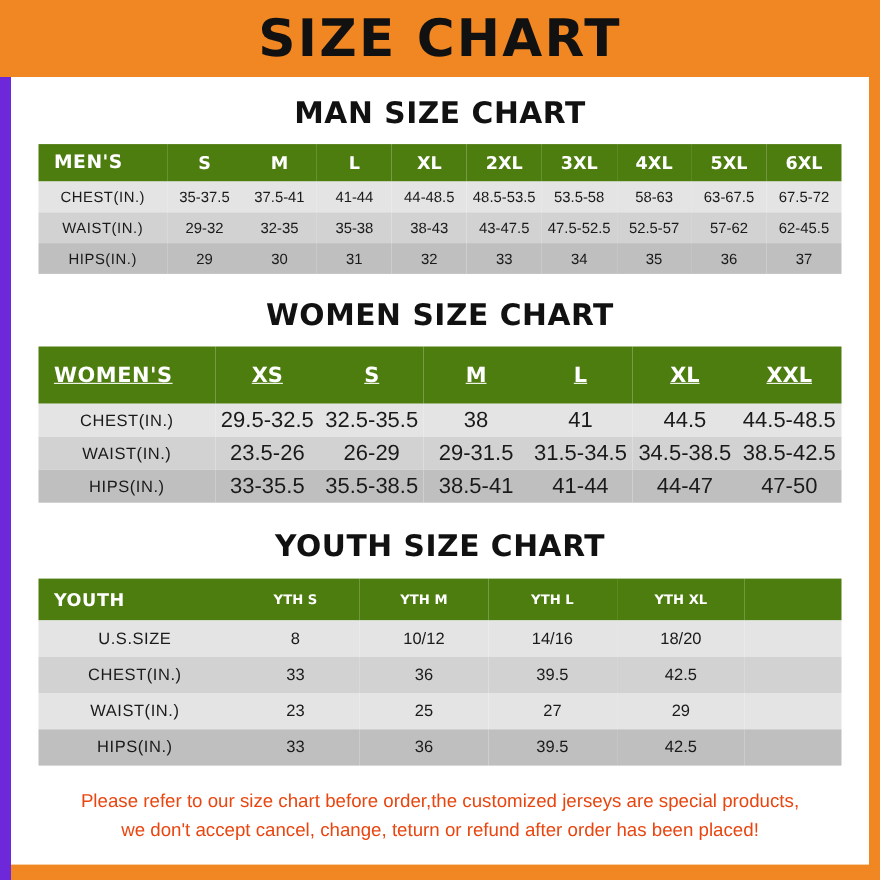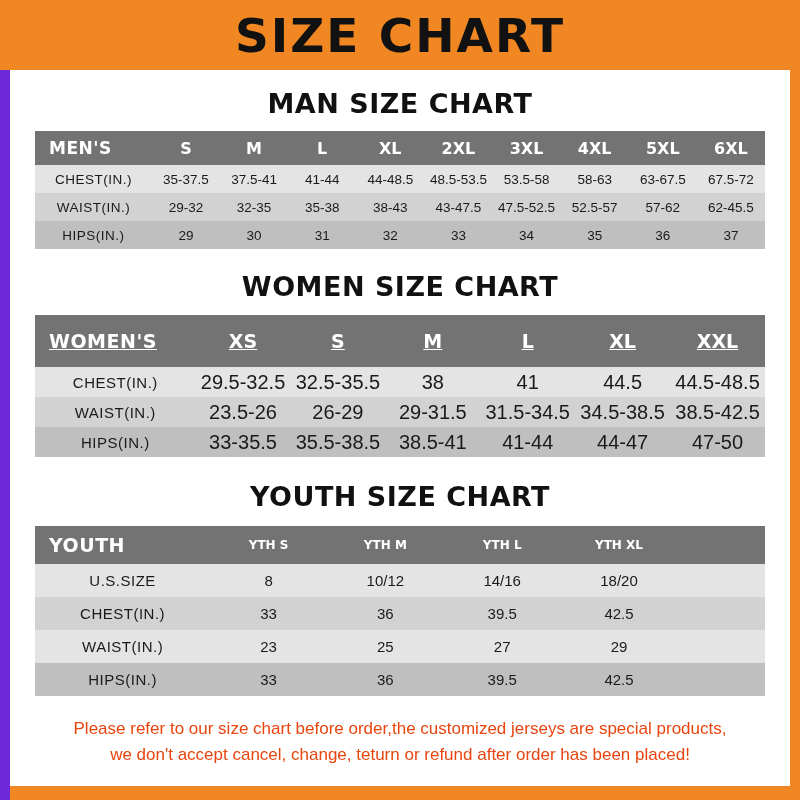--- a/index.html
+++ b/index.html
@@ -56,21 +56,21 @@
   table {
     border-collapse: collapse;
     width: 100%;
     table-layout: fixed;
   }
   table td, table th {
     padding: 0;
     margin: 0;
   }
   .hdr-row {
-    background: #737373;
+    background: #4d7c0f;
     color: #ffffff;
   }
   .hdr-row td {
     height: 34px;
     font-family: "DejaVu Sans", sans-serif;
     font-weight: bold;
     font-size: 16px;
     text-align: center;
     vertical-align: middle;
     color: #ffffff;
@@ -97,21 +97,21 @@
   .shade-b { background: #d2d2d2; }
   .shade-c { background: #bfbfbf; }
 
   
   .women .hdr-row td { height: 52px; font-size: 19px; text-decoration: underline; }
   .women .hdr-row td.rowlabel { font-size: 19px; }
   .women .body-row td { height: 30px; font-size: 20px; }
   .women .body-row td.rowlabel { font-size: 15px; }
 
   .youth .hdr-row td { height: 38px; font-size: 12px; }
-  .youth .hdr-row td.rowlabel { font-size: 19px; }
+  .youth .hdr-row td.rowlabel { font-size: 16px; }
   .youth .body-row td { height: 33px; font-size: 15px; }
   .youth .body-row td.rowlabel { font-size: 15px; }
 
   .footer-note {
     margin-top: 20px;
     text-align: center;
     color: #e8450f;
     font-size: 17px;
     line-height: 1.5;
     padding: 0 6px;

